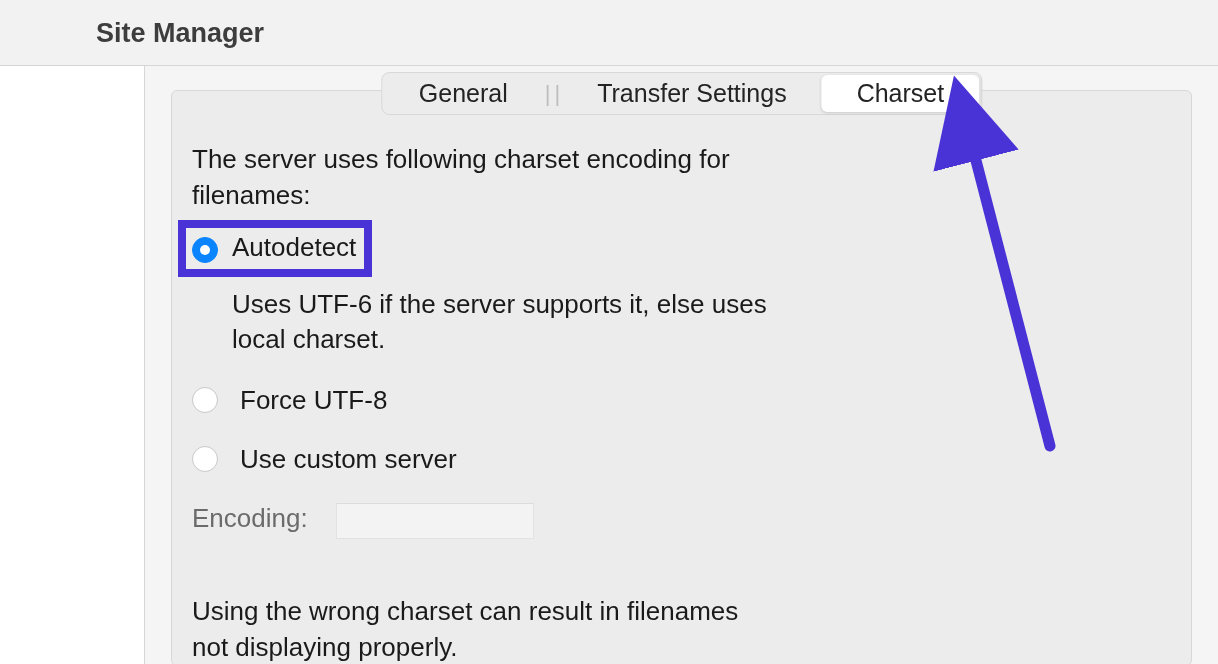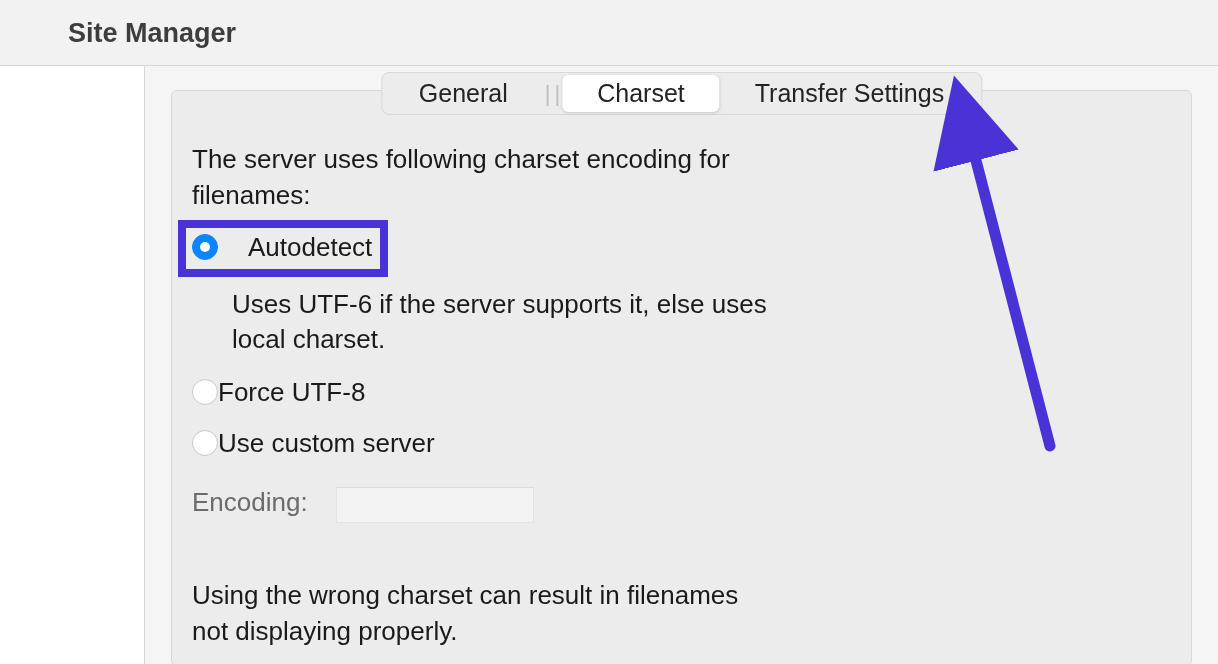--- a/index.html
+++ b/index.html
@@ -9,21 +9,21 @@
     }
     body {
       font-family: -apple-system, BlinkMacSystemFont, "Segoe UI", Helvetica, Arial, sans-serif;
       background: #f5f5f5;
       width: 1218px;
       height: 664px;
       overflow: hidden;
       color: #000;
     }
     .titlebar {
-      padding: 18px 0 16px 68px;
+      padding: 18px 0 16px 96px;
       font-size: 27px;
       font-weight: 700;
       color: #3d3d3d;
       border-bottom: 1px solid #d6d6d6;
       background: #f2f2f2;
     }
     .main-area {
       display: flex;
       height: calc(100% - 64px);
     }
@@ -84,22 +84,22 @@
     .intro {
       line-height: 1.4;
       margin-bottom: 0;
     }
     .radio-group {
       margin-top: 6px;
     }
     .radio-line {
       display: flex;
       align-items: center;
-      gap: 0;
-      margin-top: 20px;
+      gap: 22px;
+      margin-top: 28px;
     }
     .radio {
       width: 26px;
       height: 26px;
       border-radius: 50%;
       background: #fff;
       border: 1px solid #c8c8c8;
       display: inline-block;
       position: relative;
       flex-shrink: 0;
@@ -116,22 +116,22 @@
       width: 10px;
       height: 10px;
       background: #fff;
       border-radius: 50%;
       transform: translate(-50%, -50%);
     }
     .highlight {
       border: 8px solid #4a33d6;
       padding: 4px 8px 6px 6px;
       display: inline-flex;
-      align-items: center;
-      gap: 30px;
+      align-items: flex-end;
+      gap: 14px;
       margin-left: -14px;
     }
     .sub {
       margin-left: 40px;
       margin-top: 10px;
       line-height: 1.35;
     }
     .encoding-row {
       display: flex;
       align-items: flex-start;
@@ -166,22 +166,22 @@
 
   <div class="sidebar"></div>
 
   <div class="content">
     <div class="panel">
 
       <div class="tabs-wrap">
         <div class="tab">General</div>
         <div class="tab-sep">|</div>
         <div class="tab-sep">|</div>
+        <div class="tab">Transfer Settings</div>
         <div class="tab active">Charset</div>
-        <div class="tab">Transfer Settings</div>
       </div>
 
       <div class="body">
         <div class="intro">The server uses following charset encoding for filenames:</div>
 
         <div class="radio-group">
 
           <div class="highlight">
             <span class="radio checked"></span>
             <span>Autodetect</span>

